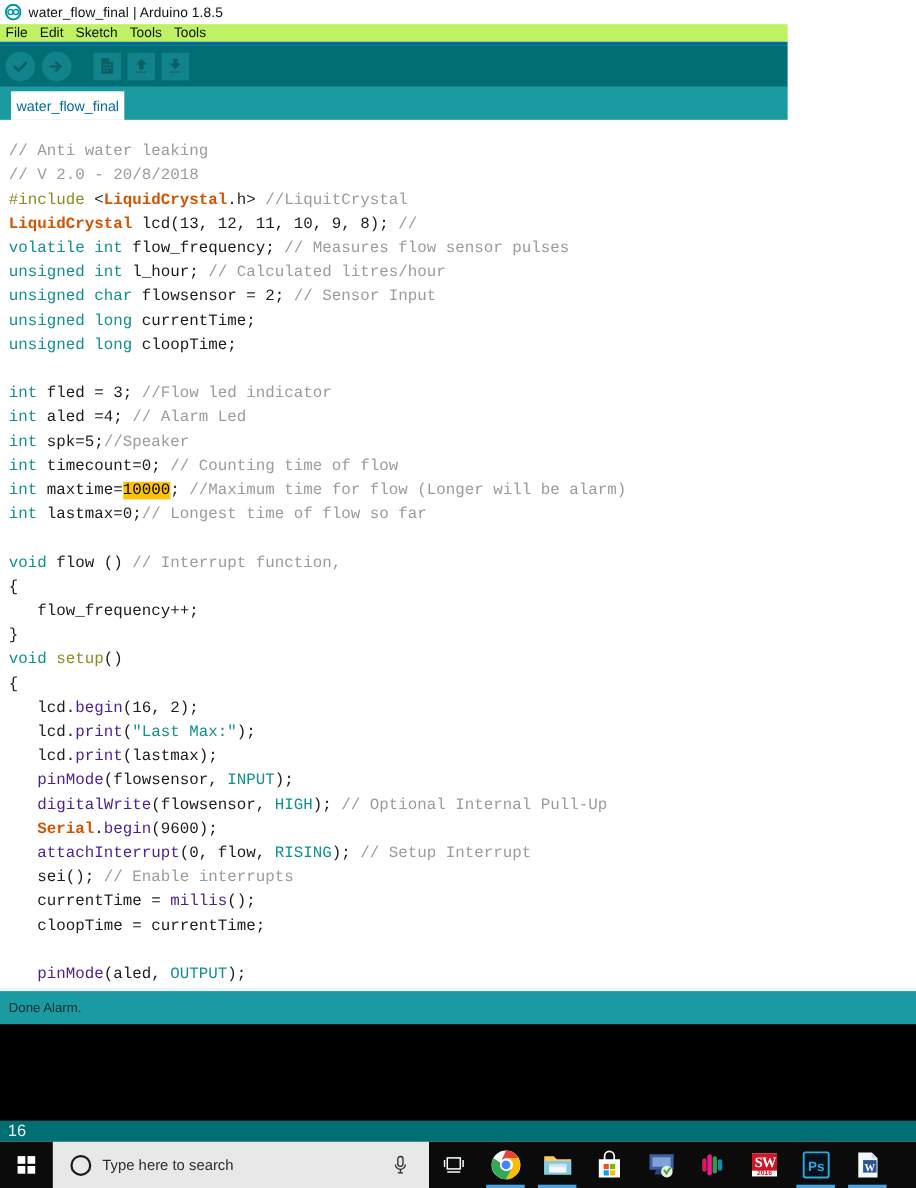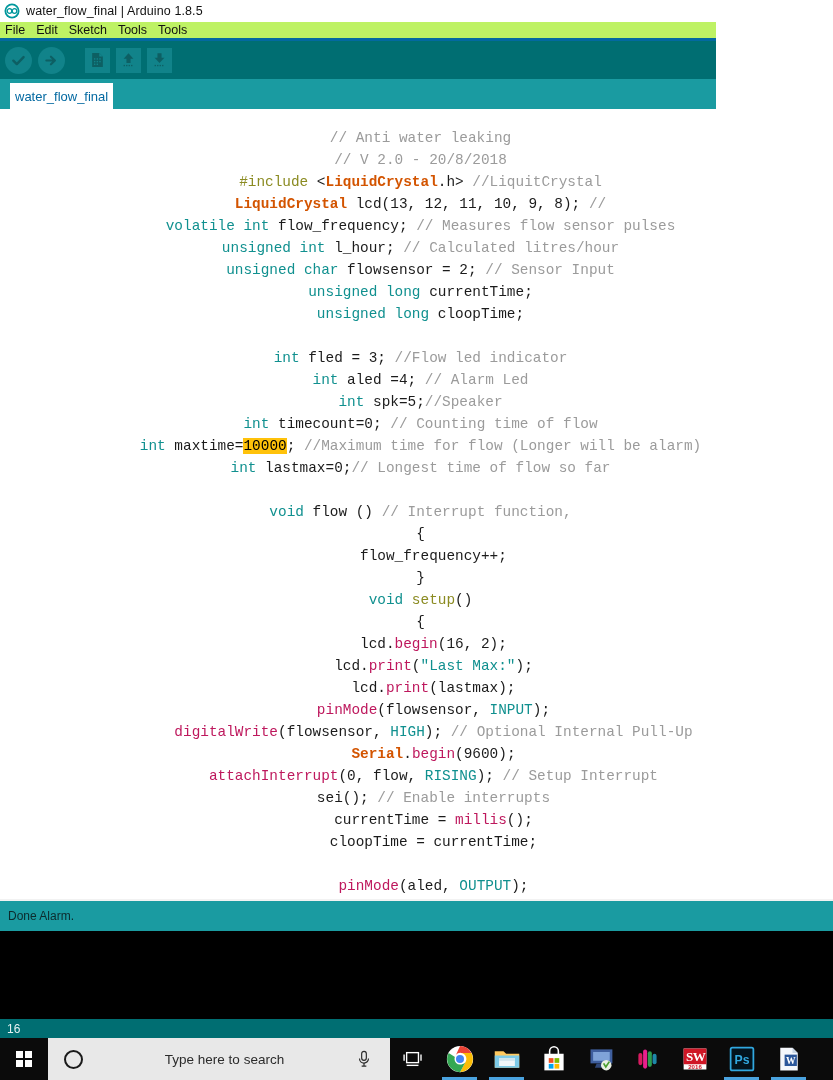--- a/index.html
+++ b/index.html
@@ -2,21 +2,21 @@
 <html><head>
 <meta charset="utf-8">
 <style>
   * { box-sizing: border-box; margin: 0; padding: 0; }
   html, body {
     width: 833px; height: 1080px;
     overflow: hidden;
     background: #ffffff;
     font-family: "Liberation Sans", sans-serif;
   }
-  .app { position: relative; width: 716px; height: 1080px; text-align: center; }
+  .app { position: relative; width: 716px; height: 1080px; }
 
   
   .titlebar {
     height: 22px; background: #ffffff;
     display: flex; align-items: center; padding-left: 4px;
   }
   .ard-logo { width: 16px; height: 16px; margin-right: 6px; flex: 0 0 auto; }
   .title-text {
     font-size: 12.5px; color: #111; white-space: nowrap;
     letter-spacing: .1px;
@@ -72,21 +72,21 @@
     font-size: 14.4px;
     line-height: 22px;
     padding-top: 18px;
     white-space: pre;
   }
   .editor .ln { padding-left: 8px; height: 22px; }
   .tok-comment { color: #9b9b9b; }
   .tok-kw      { color: #10908f; }
   .tok-kw2     { color: #d35400; font-weight: bold; }
   .tok-pre     { color: #8b8b22; }
-  .tok-fn      { color: #be185d; }
+  .tok-fn      { color: #4c1d95; }
   .tok-fn2     { color: #8b8b22; }
   .tok-lit     { color: #10908f; }
   .tok-str     { color: #10908f; }
   .tok-plain   { color: #1b1b1b; }
   .tok-hl      { background: #FFC20A; color: #000; }
 
   
   .statusmsg {
     position: absolute; top: 899px; left: 0;
     width: 833px; height: 32px; background: #1a9ba1;
@@ -100,21 +100,21 @@
     position: absolute; top: 931px; left: 0;
     width: 833px; height: 88px; background: #000000;
   }
 
   
   .linebar {
     position: absolute; top: 1019px; left: 0;
     width: 833px; height: 19px; background: #006E72;
     display: flex; align-items: center; padding-left: 7px;
   }
-  .linebar span { font-size: 12px; color: #e6f2f2; }
+  .linebar span { font-size: 15px; color: #e6f2f2; }
 
   
   .taskbar {
     position: absolute; bottom: 0; left: 0;
     width: 833px; height: 42px; background: #0b0b0b;
     display: flex; align-items: center;
   }
   .start-btn {
     width: 48px; height: 42px; display: flex;
     align-items: center; justify-content: center; cursor: pointer;

